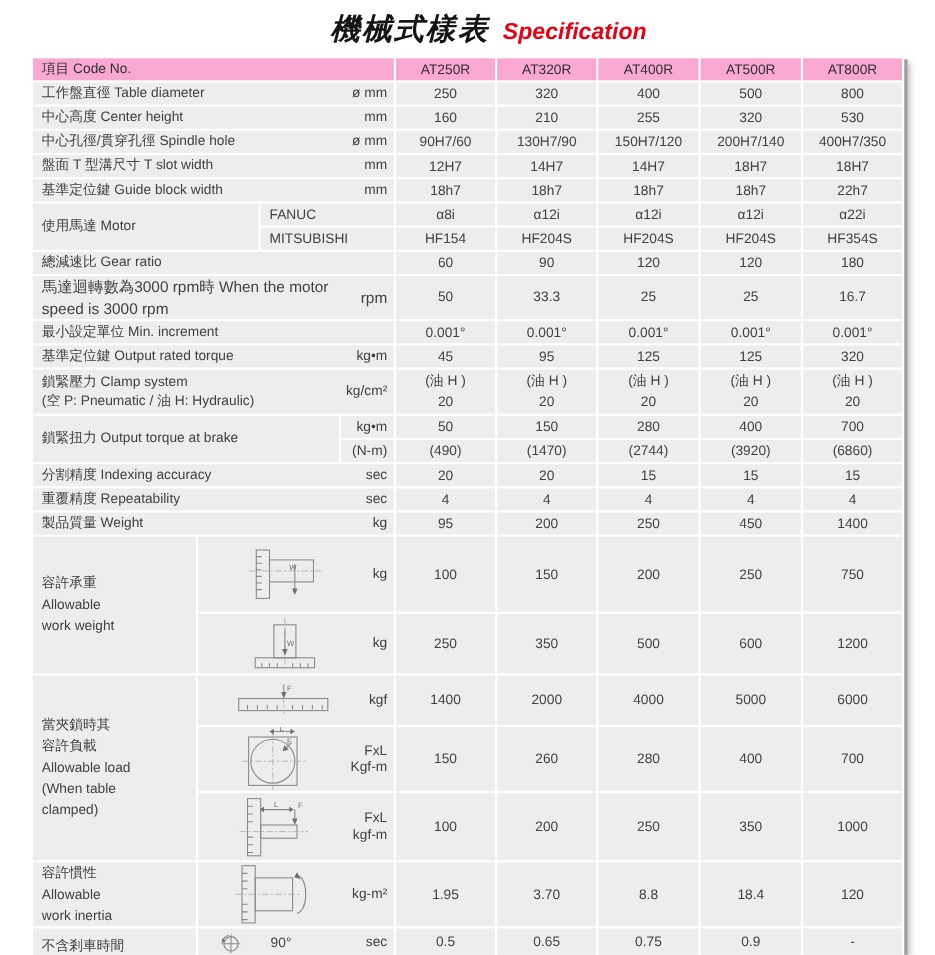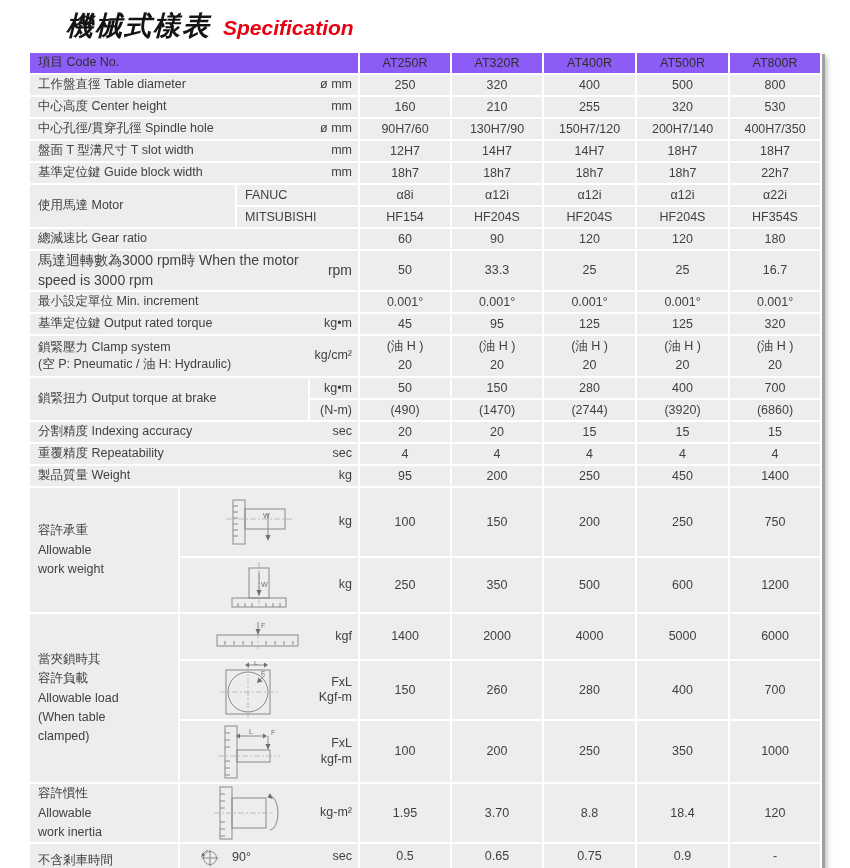--- a/index.html
+++ b/index.html
@@ -2,45 +2,45 @@
 <html><head>
 <meta charset="utf-8">
 <style>
   html,body{margin:0;padding:0;background:#ffffff;}
   body{
     width:850px;height:868px;overflow:hidden;
     font-family:"Liberation Sans","DejaVu Sans",sans-serif;
     color:#414141;
   }
   .page{padding:5px 28px 0 28px;}
-  .title-row{margin:3px 0 7px 38px;white-space:nowrap;}
+  .title-row{margin:3px 0 7px 38px;white-space:nowrap;text-align:center;}
   .title-zh{font-size:27px;font-weight:bold;font-style:italic;color:#141414;letter-spacing:2px;}
   .title-en{font-size:21px;font-weight:bold;font-style:italic;color:#e60012;margin-left:12px;}
 
   .tbl-wrap{display:inline-block;box-shadow:3px 3px 0 #a0a0a0, 5px 5px 5px rgba(0,0,0,.25);}
   table{border-collapse:separate;border-spacing:2px;table-layout:fixed;width:794px;background:#ffffff;}
   td{background:#ededed;font-size:12.5px;color:#414141;padding:0;vertical-align:middle;overflow:hidden;}
-  tr.hdr td{background:#8b5cf6;color:#2f2f2f;}
+  tr.hdr td{background:#f9a8d4;color:#2f2f2f;}
   tr.h20{height:20px;}tr.h25{height:25px;}tr.h26{height:26px;}
   tr.h40{height:40px;}tr.h45{height:45px;}tr.h53{height:68px;}tr.h54{height:54px;}
   tr.h58{height:58px;}tr.h60{height:42px;}tr.h61{height:61px;}
 
   td.lbl{padding:0;}
   .lf{display:flex;justify-content:space-between;align-items:center;height:100%;padding:0 6px 0 8px;}
   .lt{white-space:pre-line;line-height:1.4;}
   .ut{white-space:pre-line;text-align:left;line-height:1.25;flex-shrink:0;padding-left:4px;}
   td.val{text-align:center;white-space:pre-line;line-height:1.5;}
   td.unit-cell{text-align:right;padding-right:6px;}
   td.brand{padding-left:8px;}
   td.sec-lbl{white-space:pre-line;line-height:1.55;padding-left:8px;}
   .small .lt,.small .ut{font-size:14px;}
   .df{display:flex;align-items:center;height:100%;padding:0 6px 0 4px;}
   .dwrap{flex:1;display:flex;justify-content:center;align-items:center;}
   .cyc-icon{margin-left:14px;flex-shrink:0;}
-  .angle{margin-left:10px;}
+  .angle{margin-left:24px;}
   .df .push{margin-left:auto;white-space:pre-line;text-align:right;}
   svg{display:block;}
   svg .ln{stroke:#8a8a8a;stroke-width:1;fill:none;}
   svg .cl{stroke:#b0b0b0;stroke-width:0.8;fill:none;stroke-dasharray:6 2 2 2;}
   svg .ar{fill:#6f6f6f;stroke:none;}
   svg text{font-family:"Liberation Sans","DejaVu Sans",sans-serif;font-size:7px;fill:#6f6f6f;font-style:normal;}
 </style>
 </head>
 <body>
 

